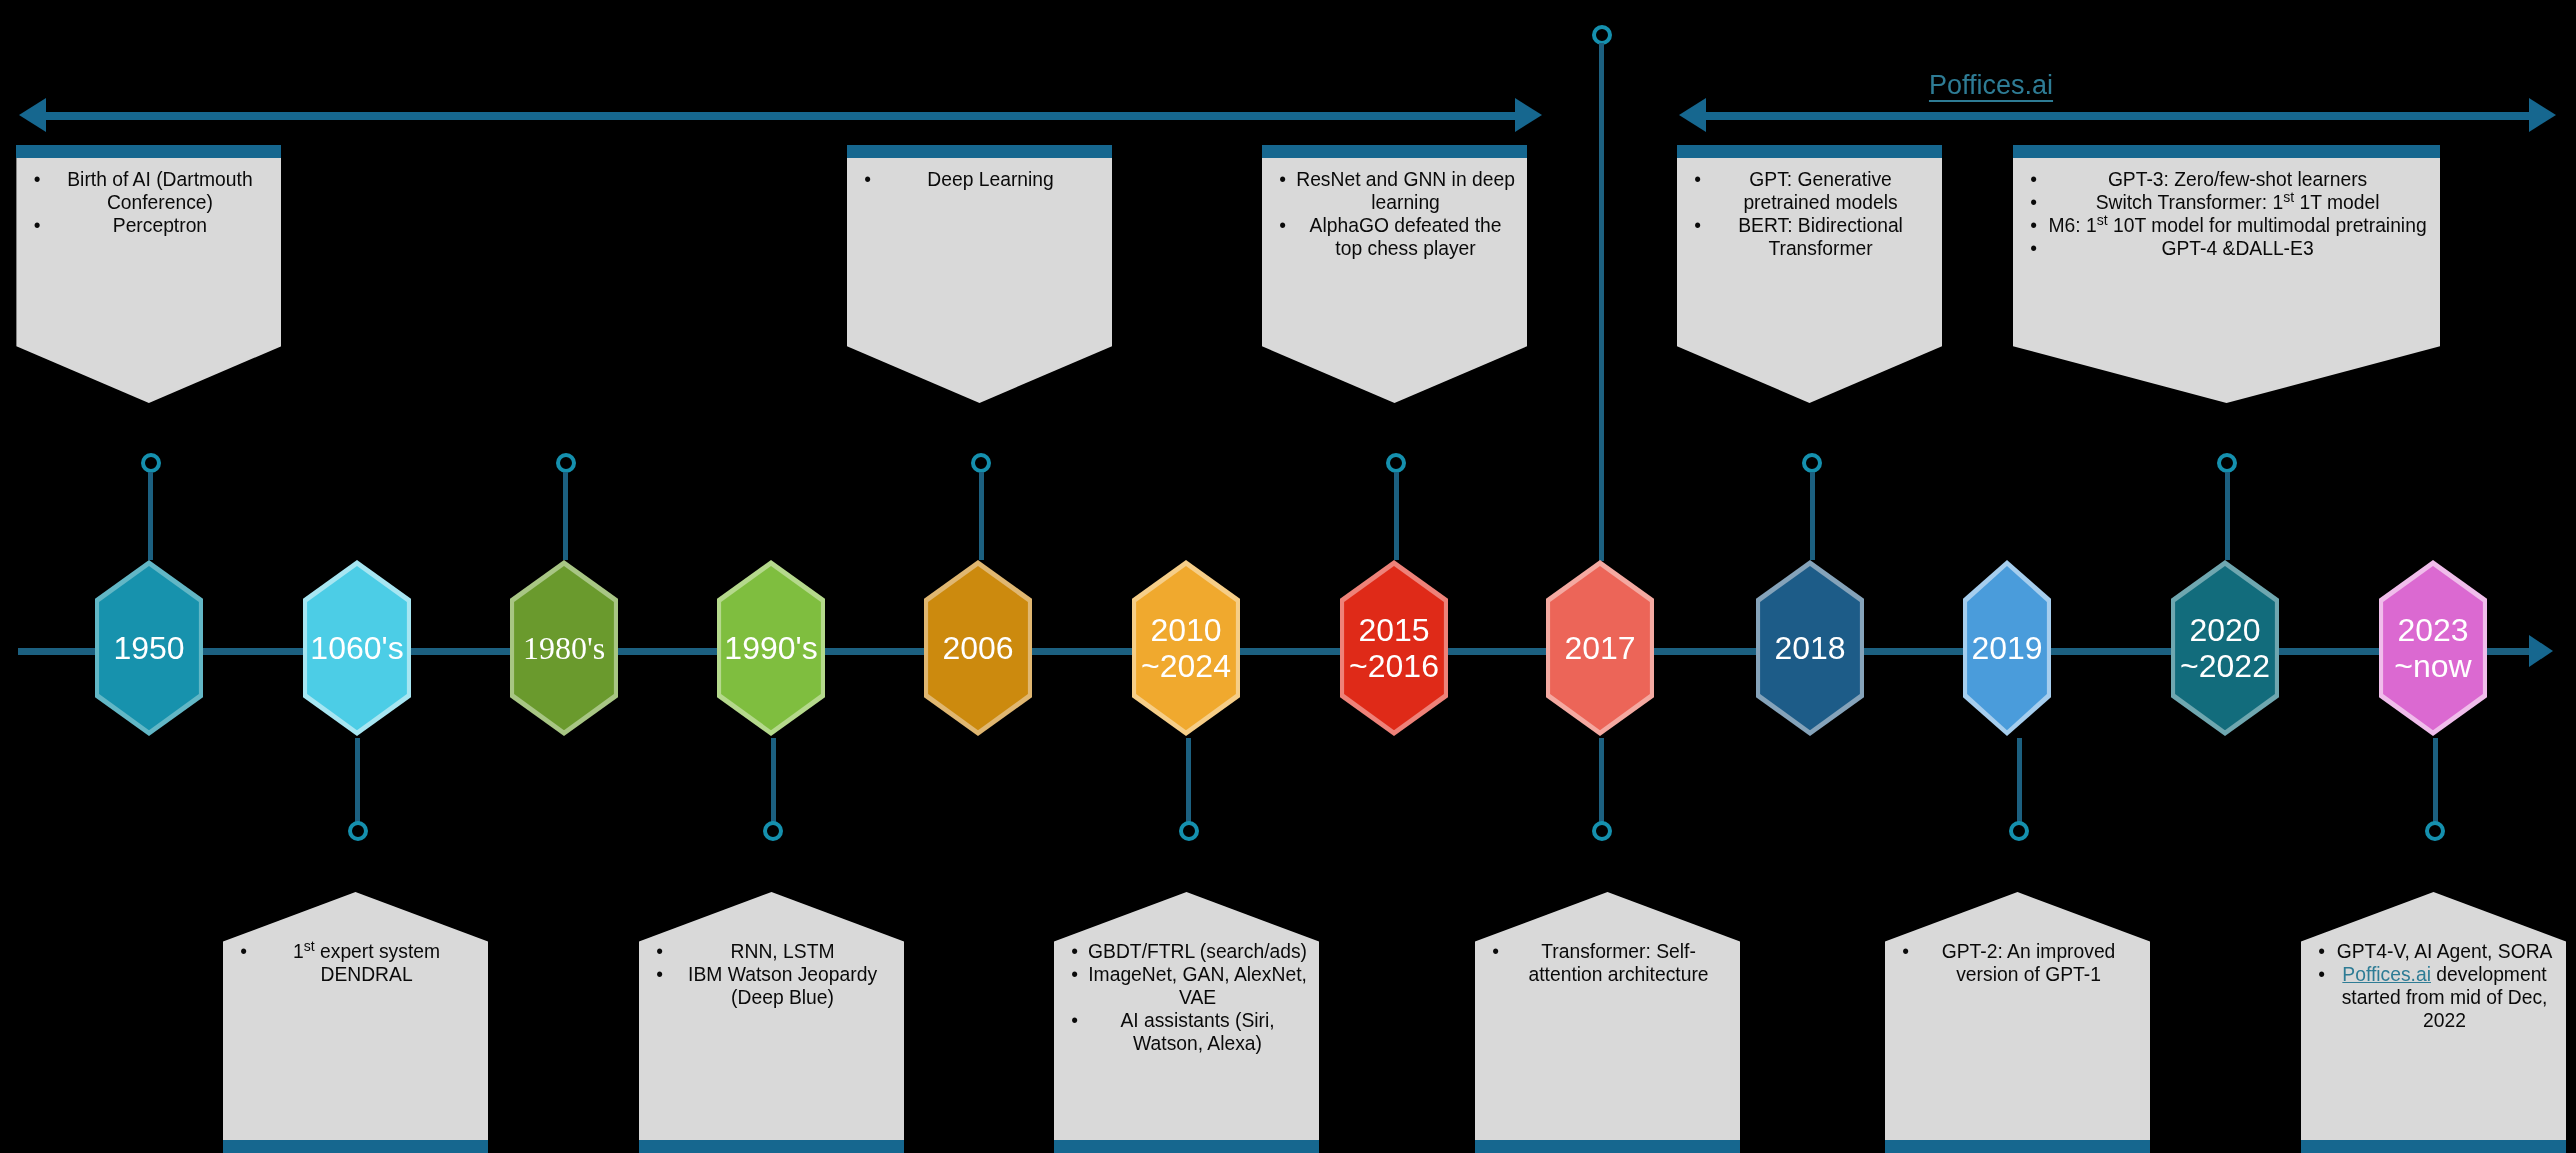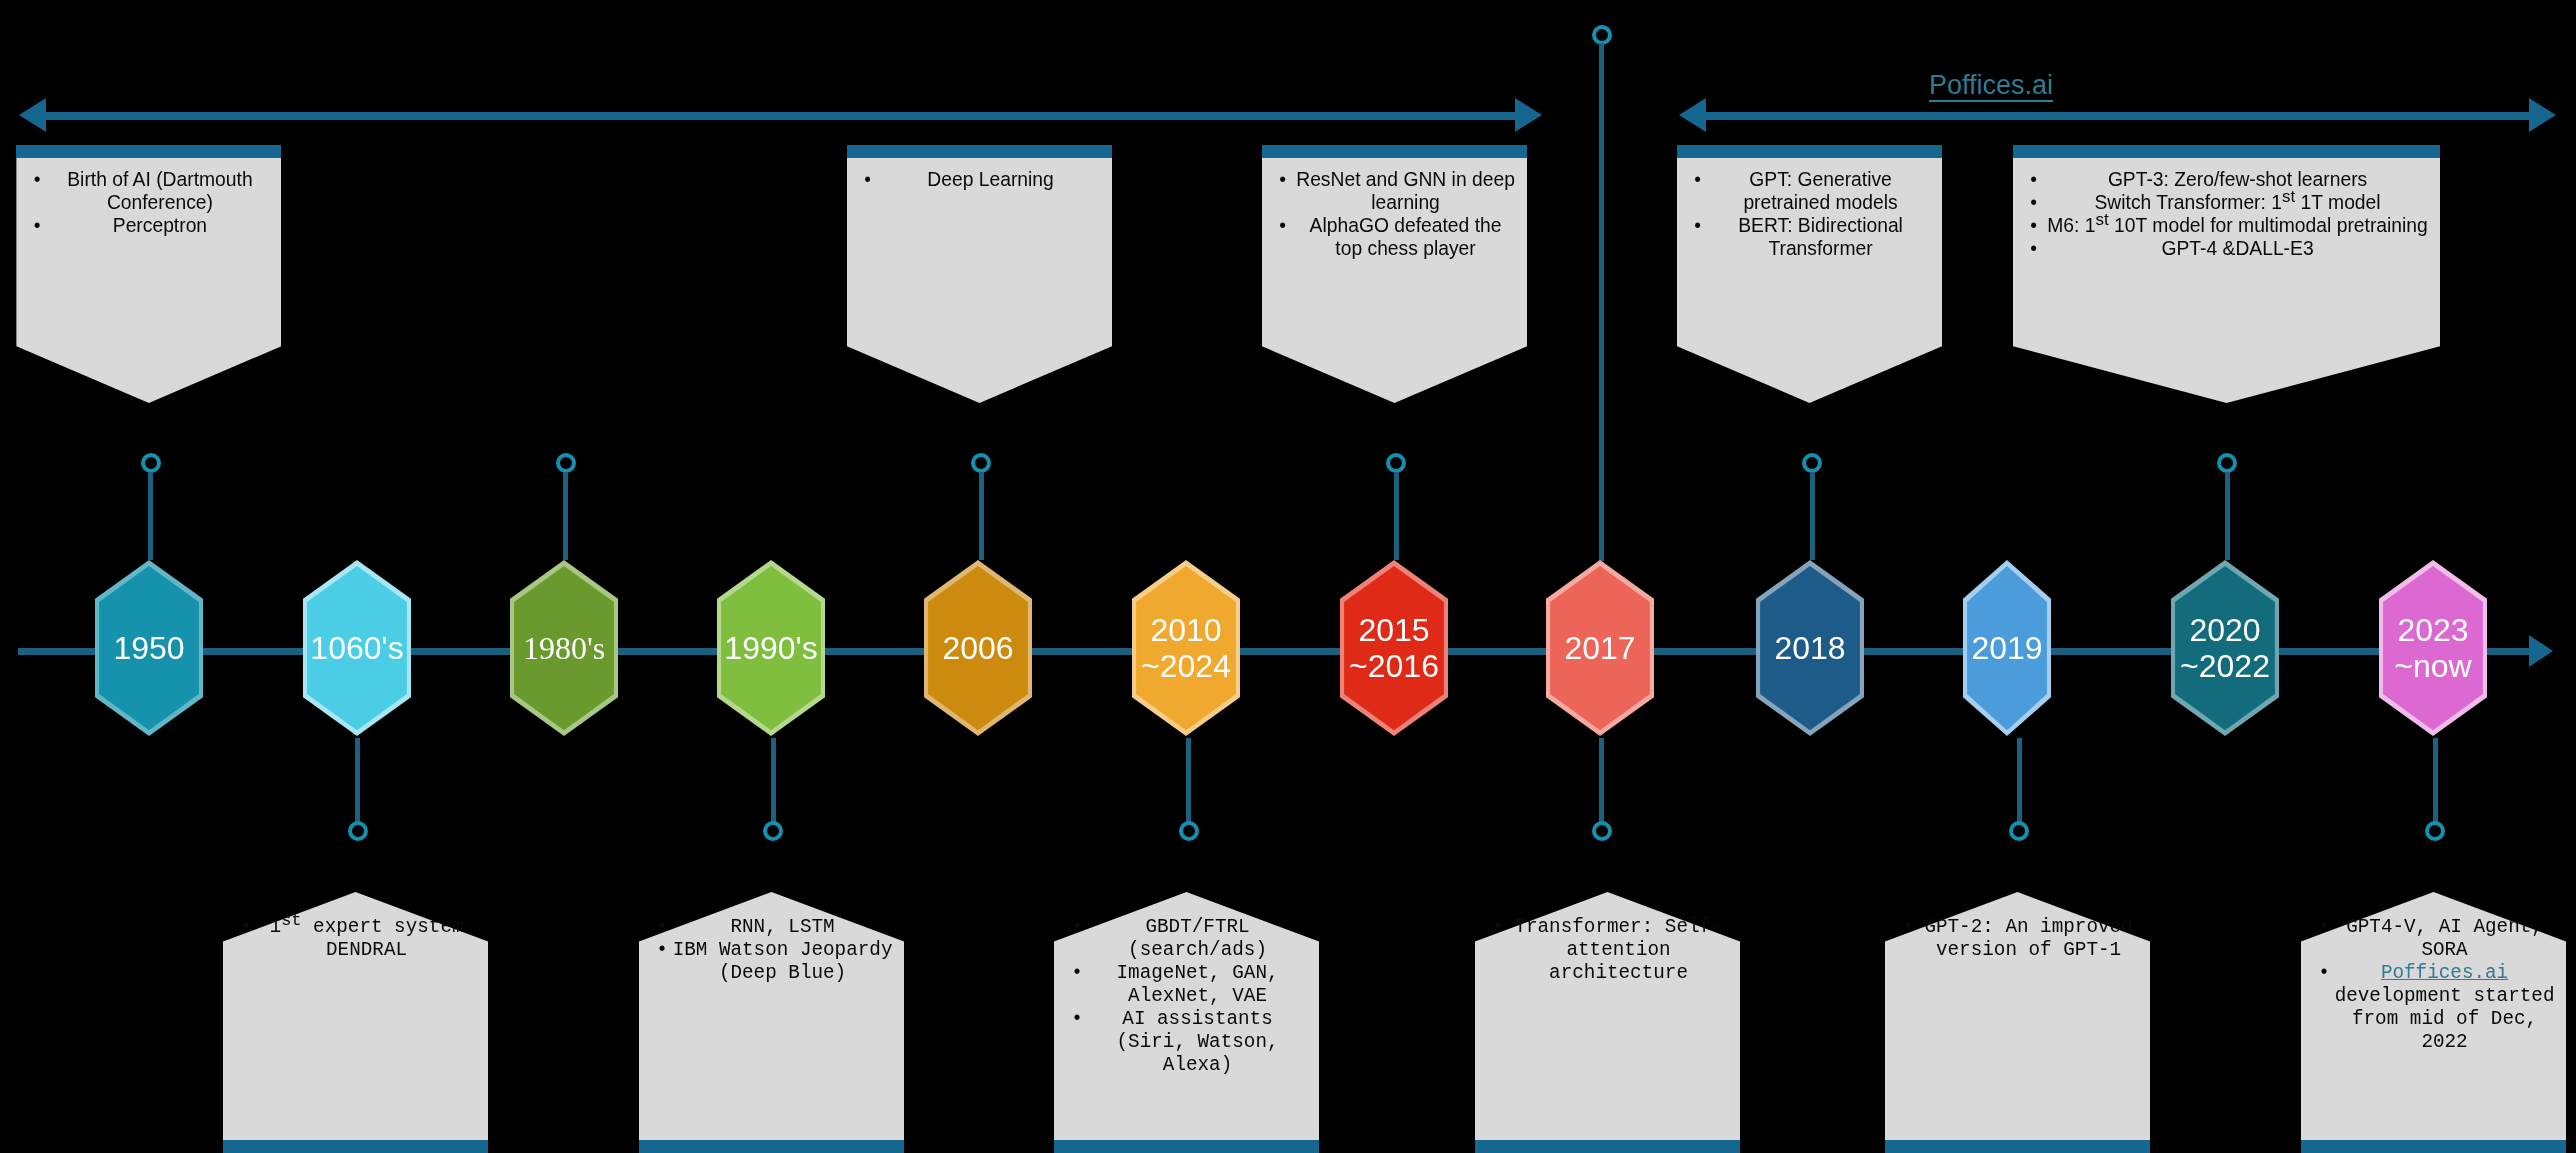--- a/index.html
+++ b/index.html
@@ -31,25 +31,25 @@
   .callout .body{position:absolute;left:0;top:0;width:100%;height:100%;
                  background:#D9D9D9;}
   .callout.top .body{clip-path:polygon(0 0,100% 0,100% 78%,50% 100%,0 78%);}
   .callout.bottom .body{clip-path:polygon(50% 0,100% 19%,100% 100%,0 100%,0 19%);}
   .callout .bar{position:absolute;left:0;width:100%;height:13px;background:#16678F;}
   .callout.top .bar{top:0;}
   .callout.bottom .bar{bottom:0;}
   .callout ul{list-style:none;margin:0;padding:0;position:absolute;
               left:15px;right:10.5px;}
   .callout.top ul{top:23.4px;}
-  .callout.bottom ul{top:24px;font-family:Liberation Mono, monospace;}
+  .callout.bottom ul{top:48px;}
   .callout li{position:relative;color:#0A0A0A;font-size:19.3px;line-height:23px;
               padding-left:17.6px;margin-bottom:0px;}
   .callout li:before{content:"\2022";position:absolute;left:2.3px;top:0;font-size:19.3px;}
-  .callout li sup{font-size:17px;vertical-align:super;line-height:0;}
+  .callout li sup{font-size:14px;vertical-align:super;line-height:0;}
   .callout li .lnk{color:#2E7C95;text-decoration:underline;}
 
   
   .hex{position:absolute;}
   .hex .outer,.hex .inner{position:absolute;left:0;top:0;width:100%;height:100%;
         clip-path:polygon(50% 0,100% 22%,100% 78%,50% 100%,0 78%,0 22%);}
   .hex .inner{left:4.1px;top:5.9px;width:calc(100% - 8.2px);height:calc(100% - 11.7px);}
   .hex .label{position:absolute;left:0;top:0;width:100%;height:100%;
               display:flex;align-items:center;justify-content:center;
               color:#fff;font-size:32px;line-height:36px;text-align:center;

